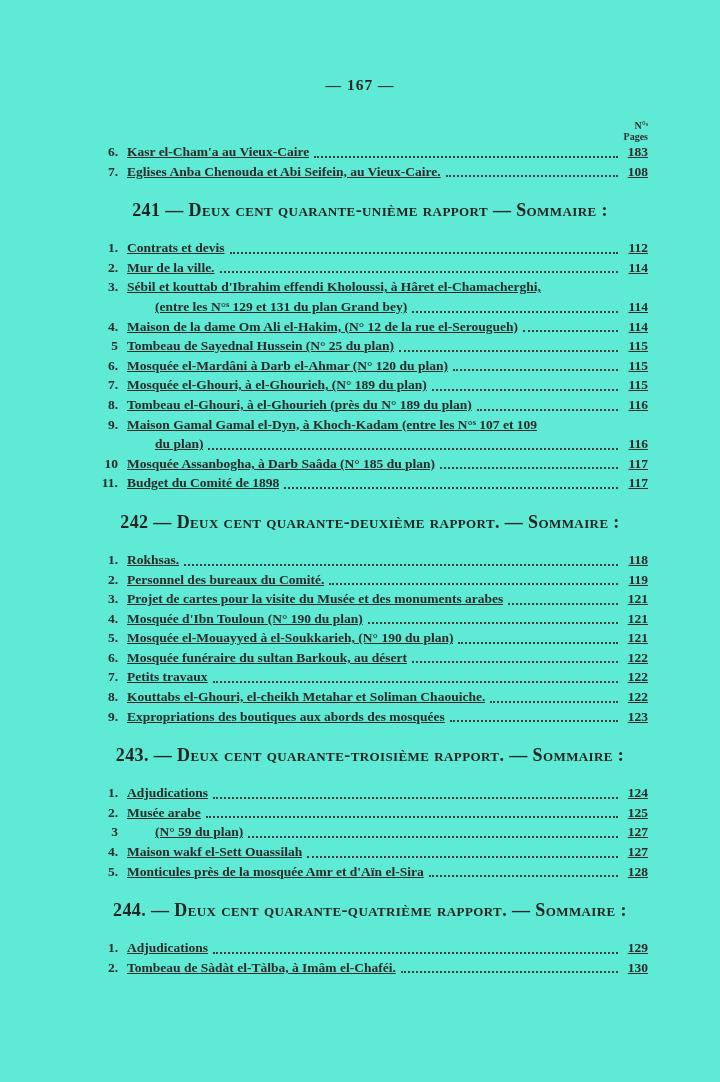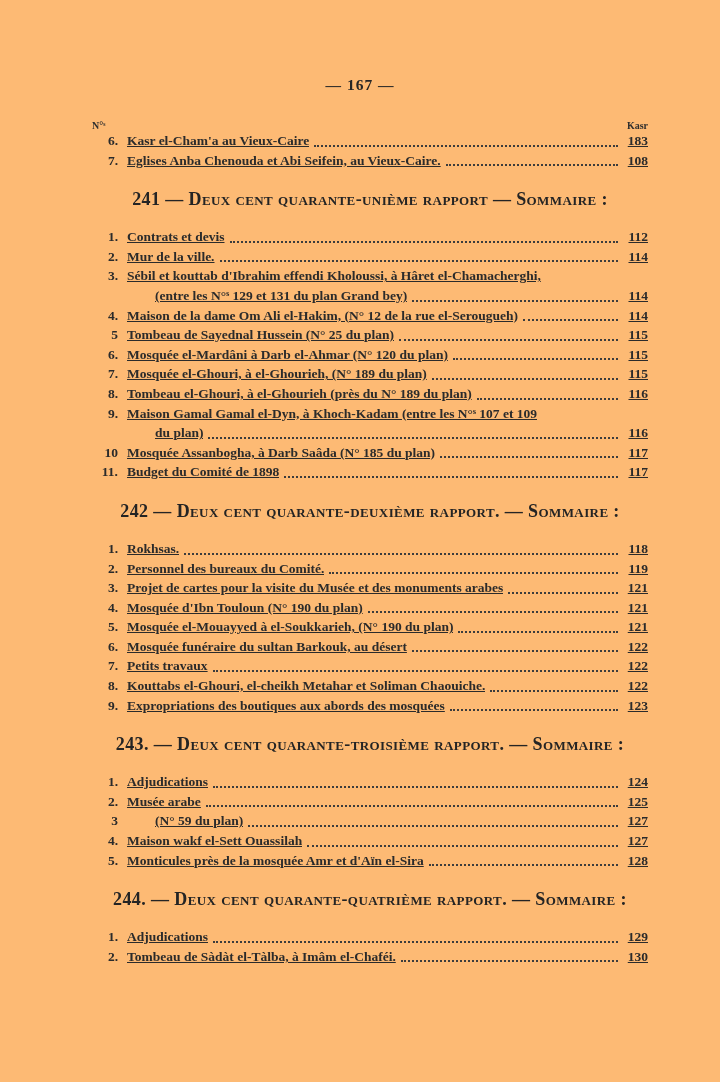--- a/index.html
+++ b/index.html
@@ -1,21 +1,21 @@
 <!DOCTYPE html>
 <html><head>
 <meta charset="utf-8">
 <style>
   html,body{margin:0;padding:0;}
   body{background:#d9d9d9;font-family:"Liberation Serif","DejaVu Serif",serif;}
   .sheet{
     position:relative;
     width:720px;height:1082px;
     margin:0 auto;
-    background:#fdba74;
+    background:#5eead4;
     color:#2a2a2a;
     overflow:hidden;
   }
   .pagenum{
     padding-top:76px;
     text-align:center;
     font-size:15.5px;
     font-weight:700;
     letter-spacing:1px;
     color:#262626;
@@ -24,20 +24,21 @@
     margin:0 72px 0 92px; 
   }
   .cols-header{
     display:flex;
     justify-content:space-between;
     align-items:flex-end;
     margin-top:26px;
     font-size:10px;
     font-weight:700;
     color:#2e2e2e;
+    flex-direction:column;
   }
   .section{margin:0;}
   .heading{
     text-align:center;
     font-variant:small-caps;
     font-weight:700;
     font-size:18px;
     letter-spacing:0.4px;
     margin:19px 0 17px 0;
     color:#242424;
@@ -77,21 +78,21 @@
   }
 </style>
 </head>
 <body>
 
 <div class="sheet">
   <div class="pagenum">— 167 —</div>
   <div class="content">
     <div class="cols-header">
       <span>N°ˢ</span>
-      <span>Kasr</span>
+      <span>Pages</span>
     </div>
     <div>
         <div class="section">
           <div class="entry">
             <span class="num">6.</span>
             <span class="body">
               <span class="line">
                 <span class="txt">Kasr el-Cham'a au Vieux-Caire</span>
                 <span class="leader"></span>
                 <span class="pg">183</span>

